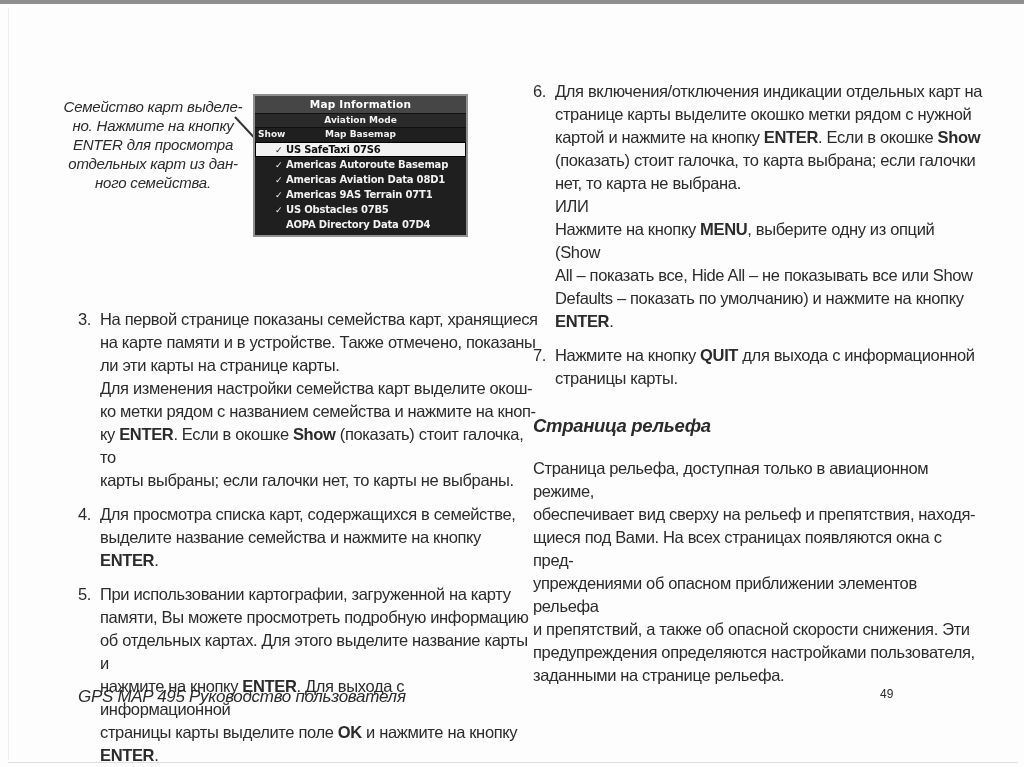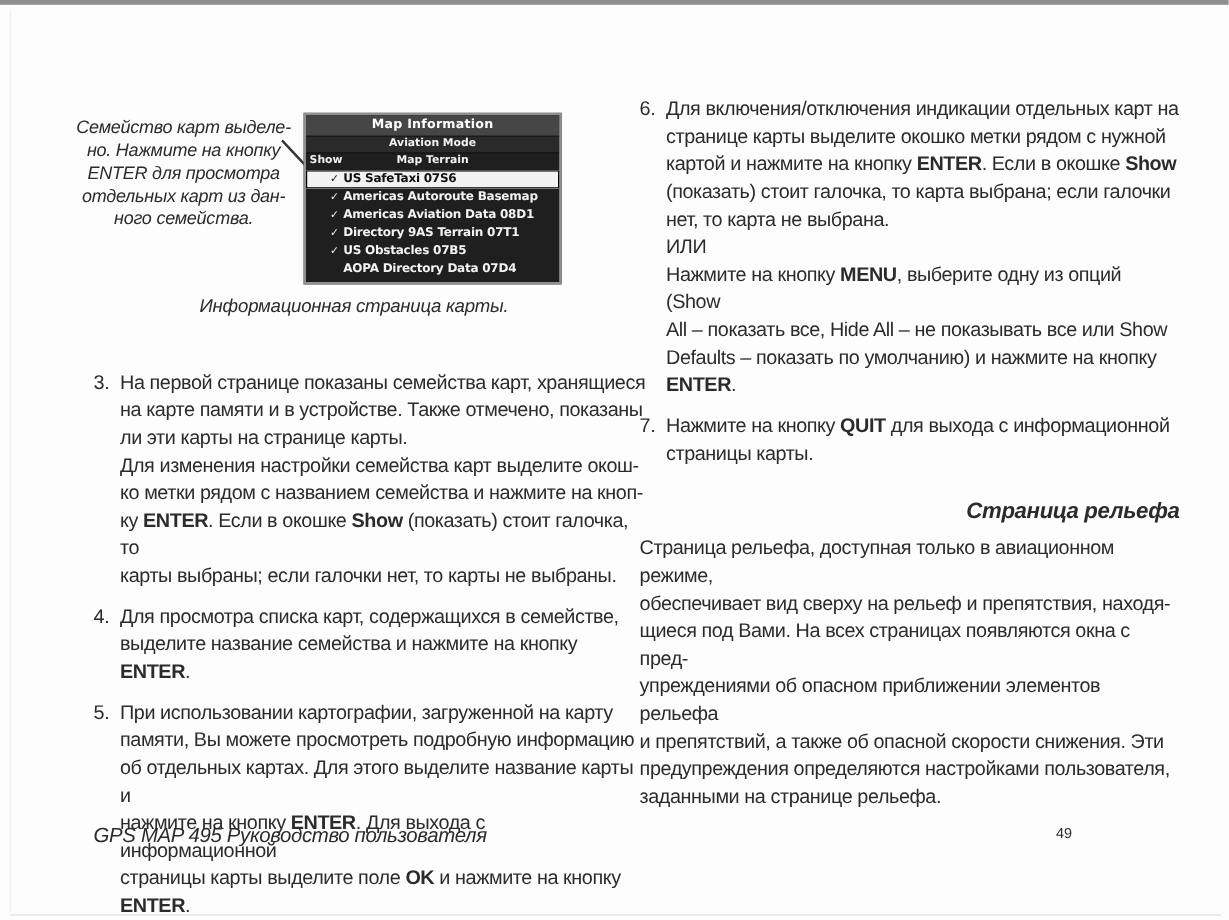--- a/index.html
+++ b/index.html
@@ -79,21 +79,21 @@
 
   
   .listcol{position:absolute;font-size:16.5px;line-height:23px;letter-spacing:-0.35px;}
   .col-left-list{left:78px;top:308px;width:460px;}
   .col-right-list{left:533px;top:80px;width:450px;}
   .item{position:relative;padding-left:22px;margin-bottom:11px;}
   .item .num{position:absolute;left:0;top:0;}
   .item .txt{white-space:pre-line;}
   .terrain-heading{
     font-weight:bold;font-style:italic;font-size:18.5px;
-    margin-top:24px;margin-bottom:9px;letter-spacing:-0.3px;text-align:right;
+    margin-top:24px;margin-bottom:20px;letter-spacing:-0.3px;
   }
   .terrain-body{white-space:pre-line;}
 
   
   .footer-left{
     position:absolute;left:78px;top:687px;
     font-style:italic;font-size:17px;letter-spacing:-0.3px;
   }
   .page-num{
     position:absolute;left:880px;top:687px;width:80px;
@@ -115,46 +115,45 @@
 ного семейства.</div>
 
   <svg class="pointer" width="44" height="48" viewBox="0 0 44 48">
     <line x1="7" y1="9" x2="36" y2="40" stroke="#333333" stroke-width="2"></line>
   </svg>
 
   <div class="gps">
     <div class="gps-title">Map Information</div>
     <div class="gps-mode">Aviation Mode</div>
     <div class="gps-cols">
-      <span class="col-family">Map Terrain</span>
+      <span class="col-family">Map Basemap</span>
       <span class="col-show">Show</span>
     </div>
     <div class="gps-rows">
       <div class="grow hl">
         <span class="chk">✓</span><span class="lbl">US SafeTaxi 07S6</span>
       </div>
       <div class="grow">
         <span class="chk">✓</span><span class="lbl">Americas Autoroute Basemap</span>
       </div>
       <div class="grow">
         <span class="chk">✓</span><span class="lbl">Americas Aviation Data 08D1</span>
       </div>
       <div class="grow">
-        <span class="chk">✓</span><span class="lbl">Directory 9AS Terrain 07T1</span>
+        <span class="chk">✓</span><span class="lbl">Americas 9AS Terrain 07T1</span>
       </div>
       <div class="grow">
         <span class="chk">✓</span><span class="lbl">US Obstacles 07B5</span>
       </div>
       <div class="grow">
         <span class="chk"></span><span class="lbl">AOPA Directory Data 07D4</span>
       </div>
     </div>
   </div>
 
-  <div class="caption">Информационная страница карты.</div>
 
   <div class="listcol col-left-list">
     <div class="item">
       <span class="num">3.</span>
       <div class="txt">На первой странице показаны семейства карт, хранящиеся
 на карте памяти и в устройстве. Также отмечено, показаны
 ли эти карты на странице карты.
 Для изменения настройки семейства карт выделите окош-
 ко метки рядом с названием семейства и нажмите на кноп-
 ку <b>ENTER</b>. Если в окошке <b>Show</b> (показать) стоит галочка, то

